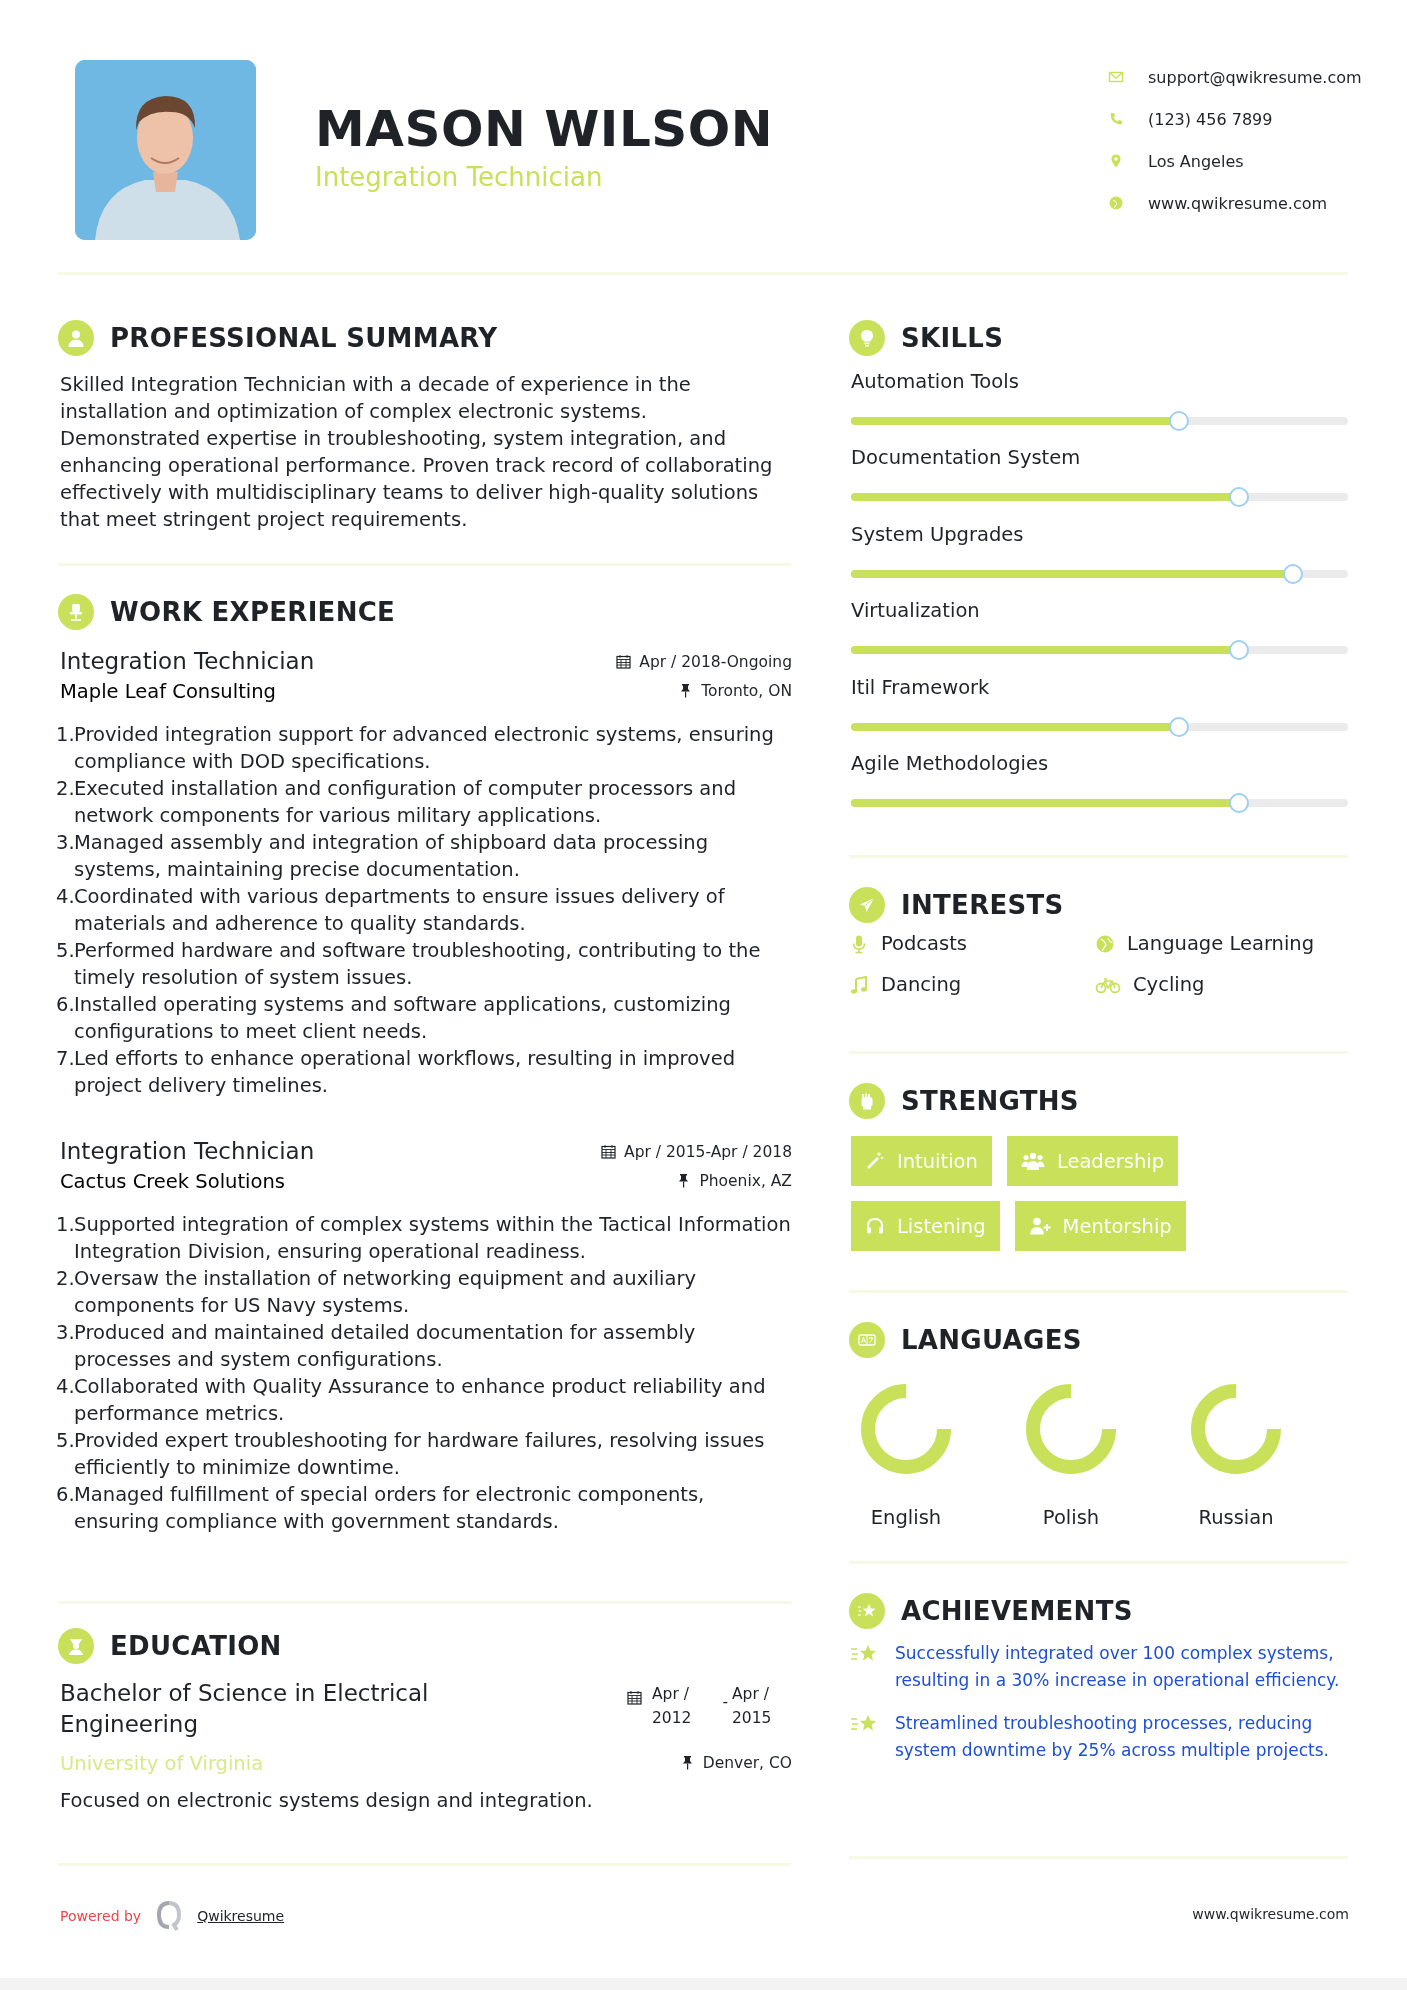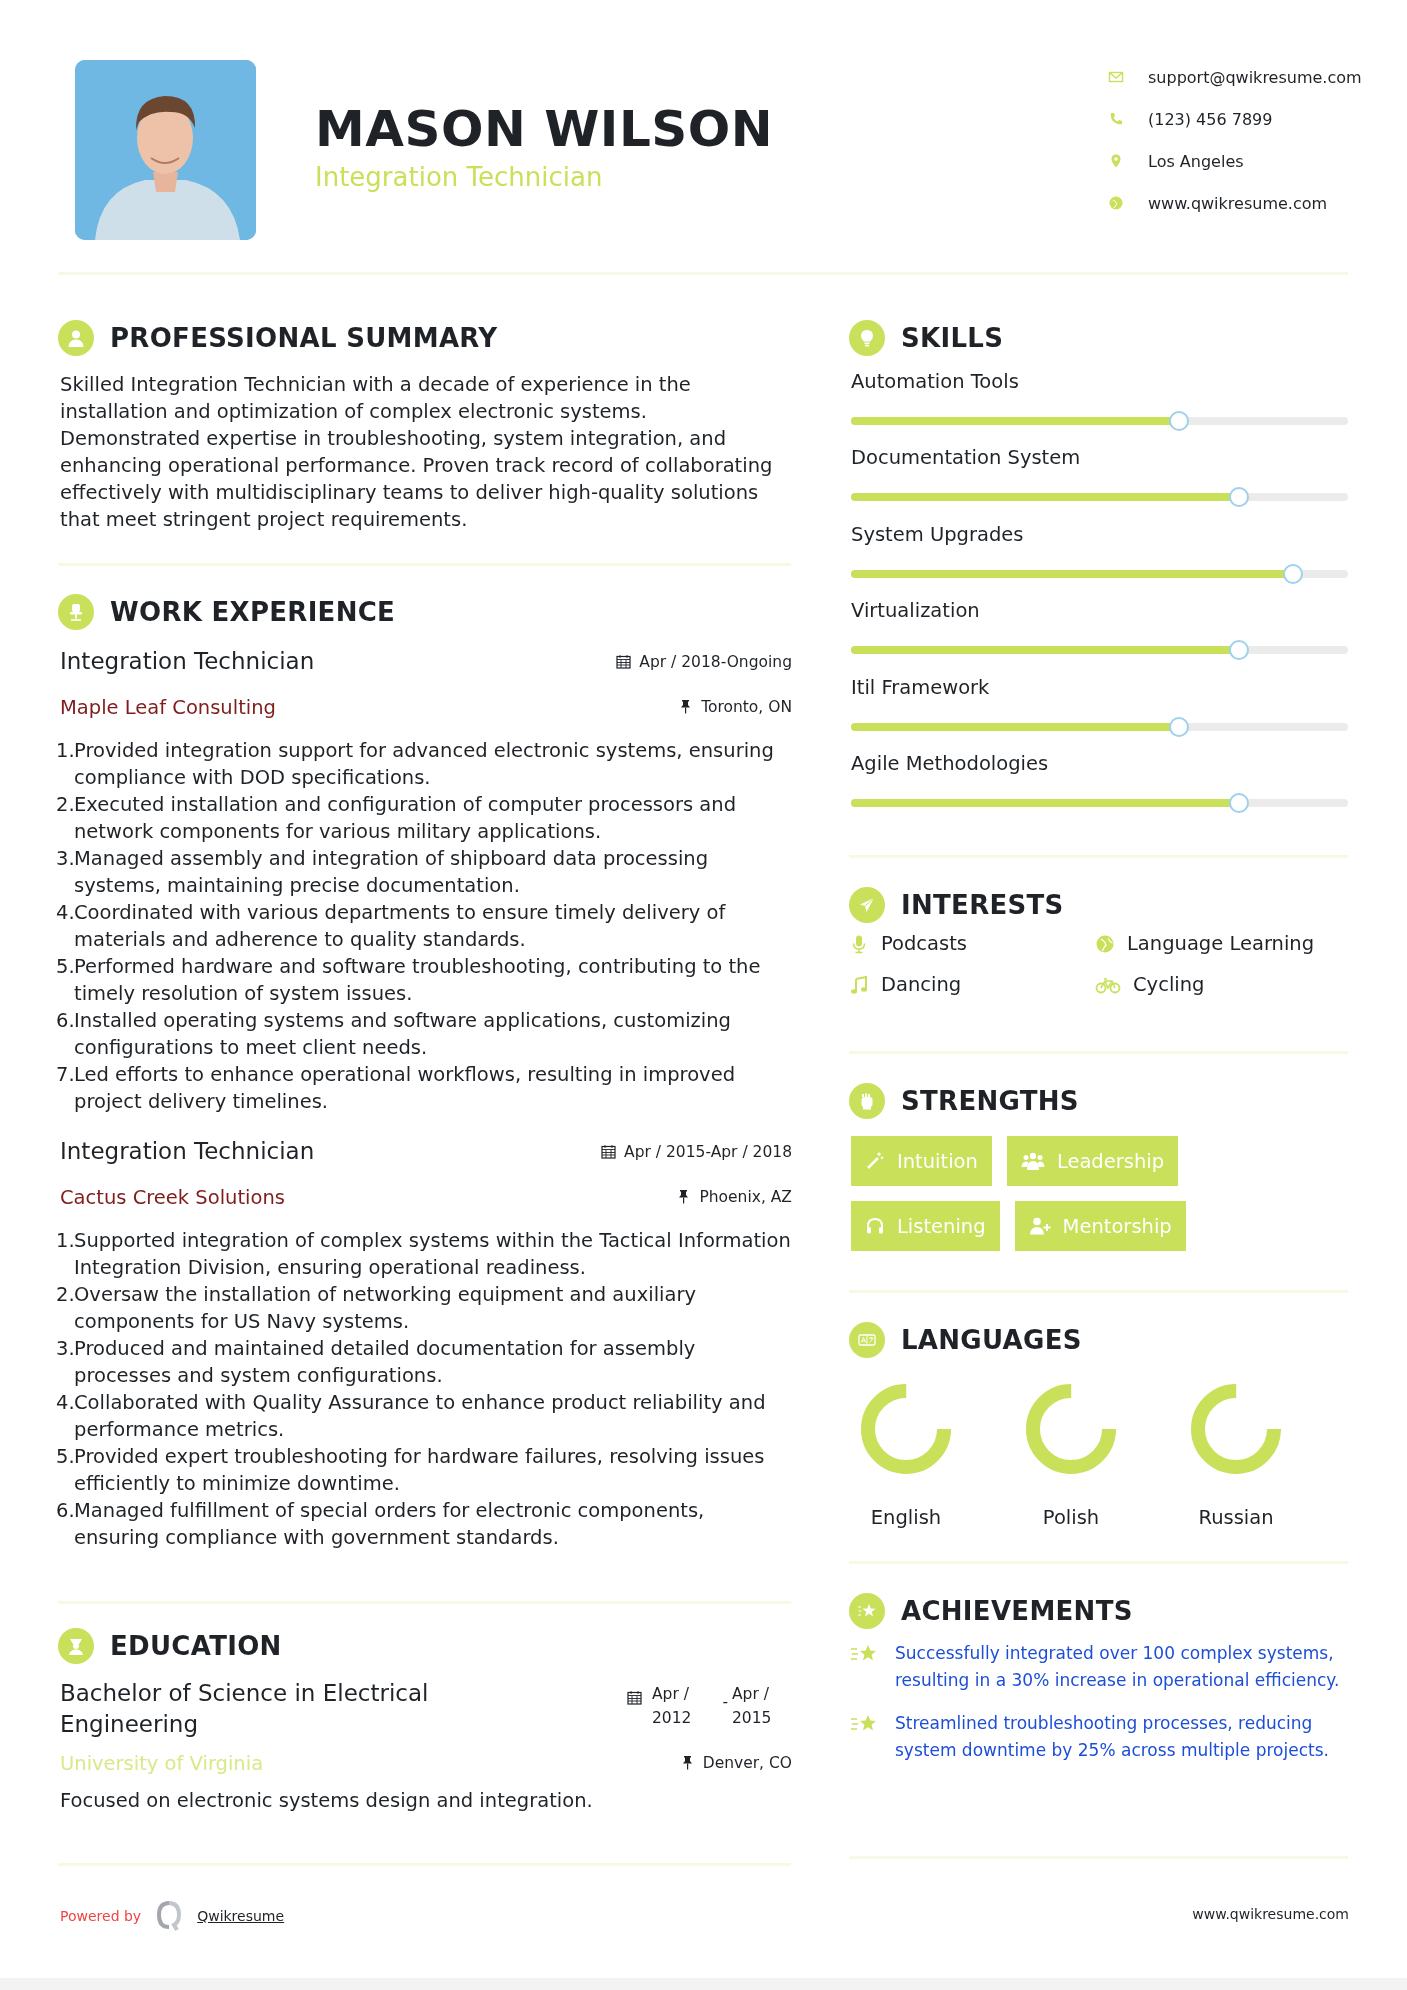--- a/index.html
+++ b/index.html
@@ -45,21 +45,21 @@
   .sec-title { font-size: 26px; font-weight: bold; color: #1f2328; letter-spacing: 0.3px; white-space: nowrap; }
 
   
   .summary {
     position: absolute; left: 60px; top: 371px; width: 730px;
     font-size: 19.5px; line-height: 27px; color: #1f2328;
   }
   .job { position: absolute; left: 60px; width: 732px; }
   .job-row { display: flex; justify-content: space-between; align-items: baseline; }
   .job-role { font-size: 23px; color: #1f2328; }
-  .job-company { font-size: 19.5px; color: #7f1d1d; margin-top: 22px; }
+  .job-company { font-size: 19.5px; color: #000000; margin-top: 6px; }
   .meta { font-size: 15.5px; color: #1f2328; display: flex; align-items: center; white-space: nowrap; }
   .meta svg { width: 15px; height: 15px; margin-right: 8px; }
   .job-list {
     list-style: none; margin-top: 18px; font-size: 19.5px; line-height: 27px; color: #1f2328;
   }
   .job-list li { display: flex; }
   .job-list .num { width: 18px; flex-shrink: 0; margin-left: -4px; }
   .job-list .txt { flex: 1; }
 
   .edu { position: absolute; left: 60px; top: 1678px; width: 732px; }
@@ -230,21 +230,21 @@
       <li>
           <span class="num">2.</span>
           <span class="txt">Executed installation and configuration of computer processors and network components for various military applications.</span>
         </li>
       <li>
           <span class="num">3.</span>
           <span class="txt">Managed assembly and integration of shipboard data processing systems, maintaining precise documentation.</span>
         </li>
       <li>
           <span class="num">4.</span>
-          <span class="txt">Coordinated with various departments to ensure timely delivery of materials and adherence to quality standards.</span>
+          <span class="txt">Coordinated with various departments to ensure issues delivery of materials and adherence to quality standards.</span>
         </li>
       <li>
           <span class="num">5.</span>
           <span class="txt">Performed hardware and software troubleshooting, contributing to the timely resolution of system issues.</span>
         </li>
       <li>
           <span class="num">6.</span>
           <span class="txt">Installed operating systems and software applications, customizing configurations to meet client needs.</span>
         </li>
       <li>

